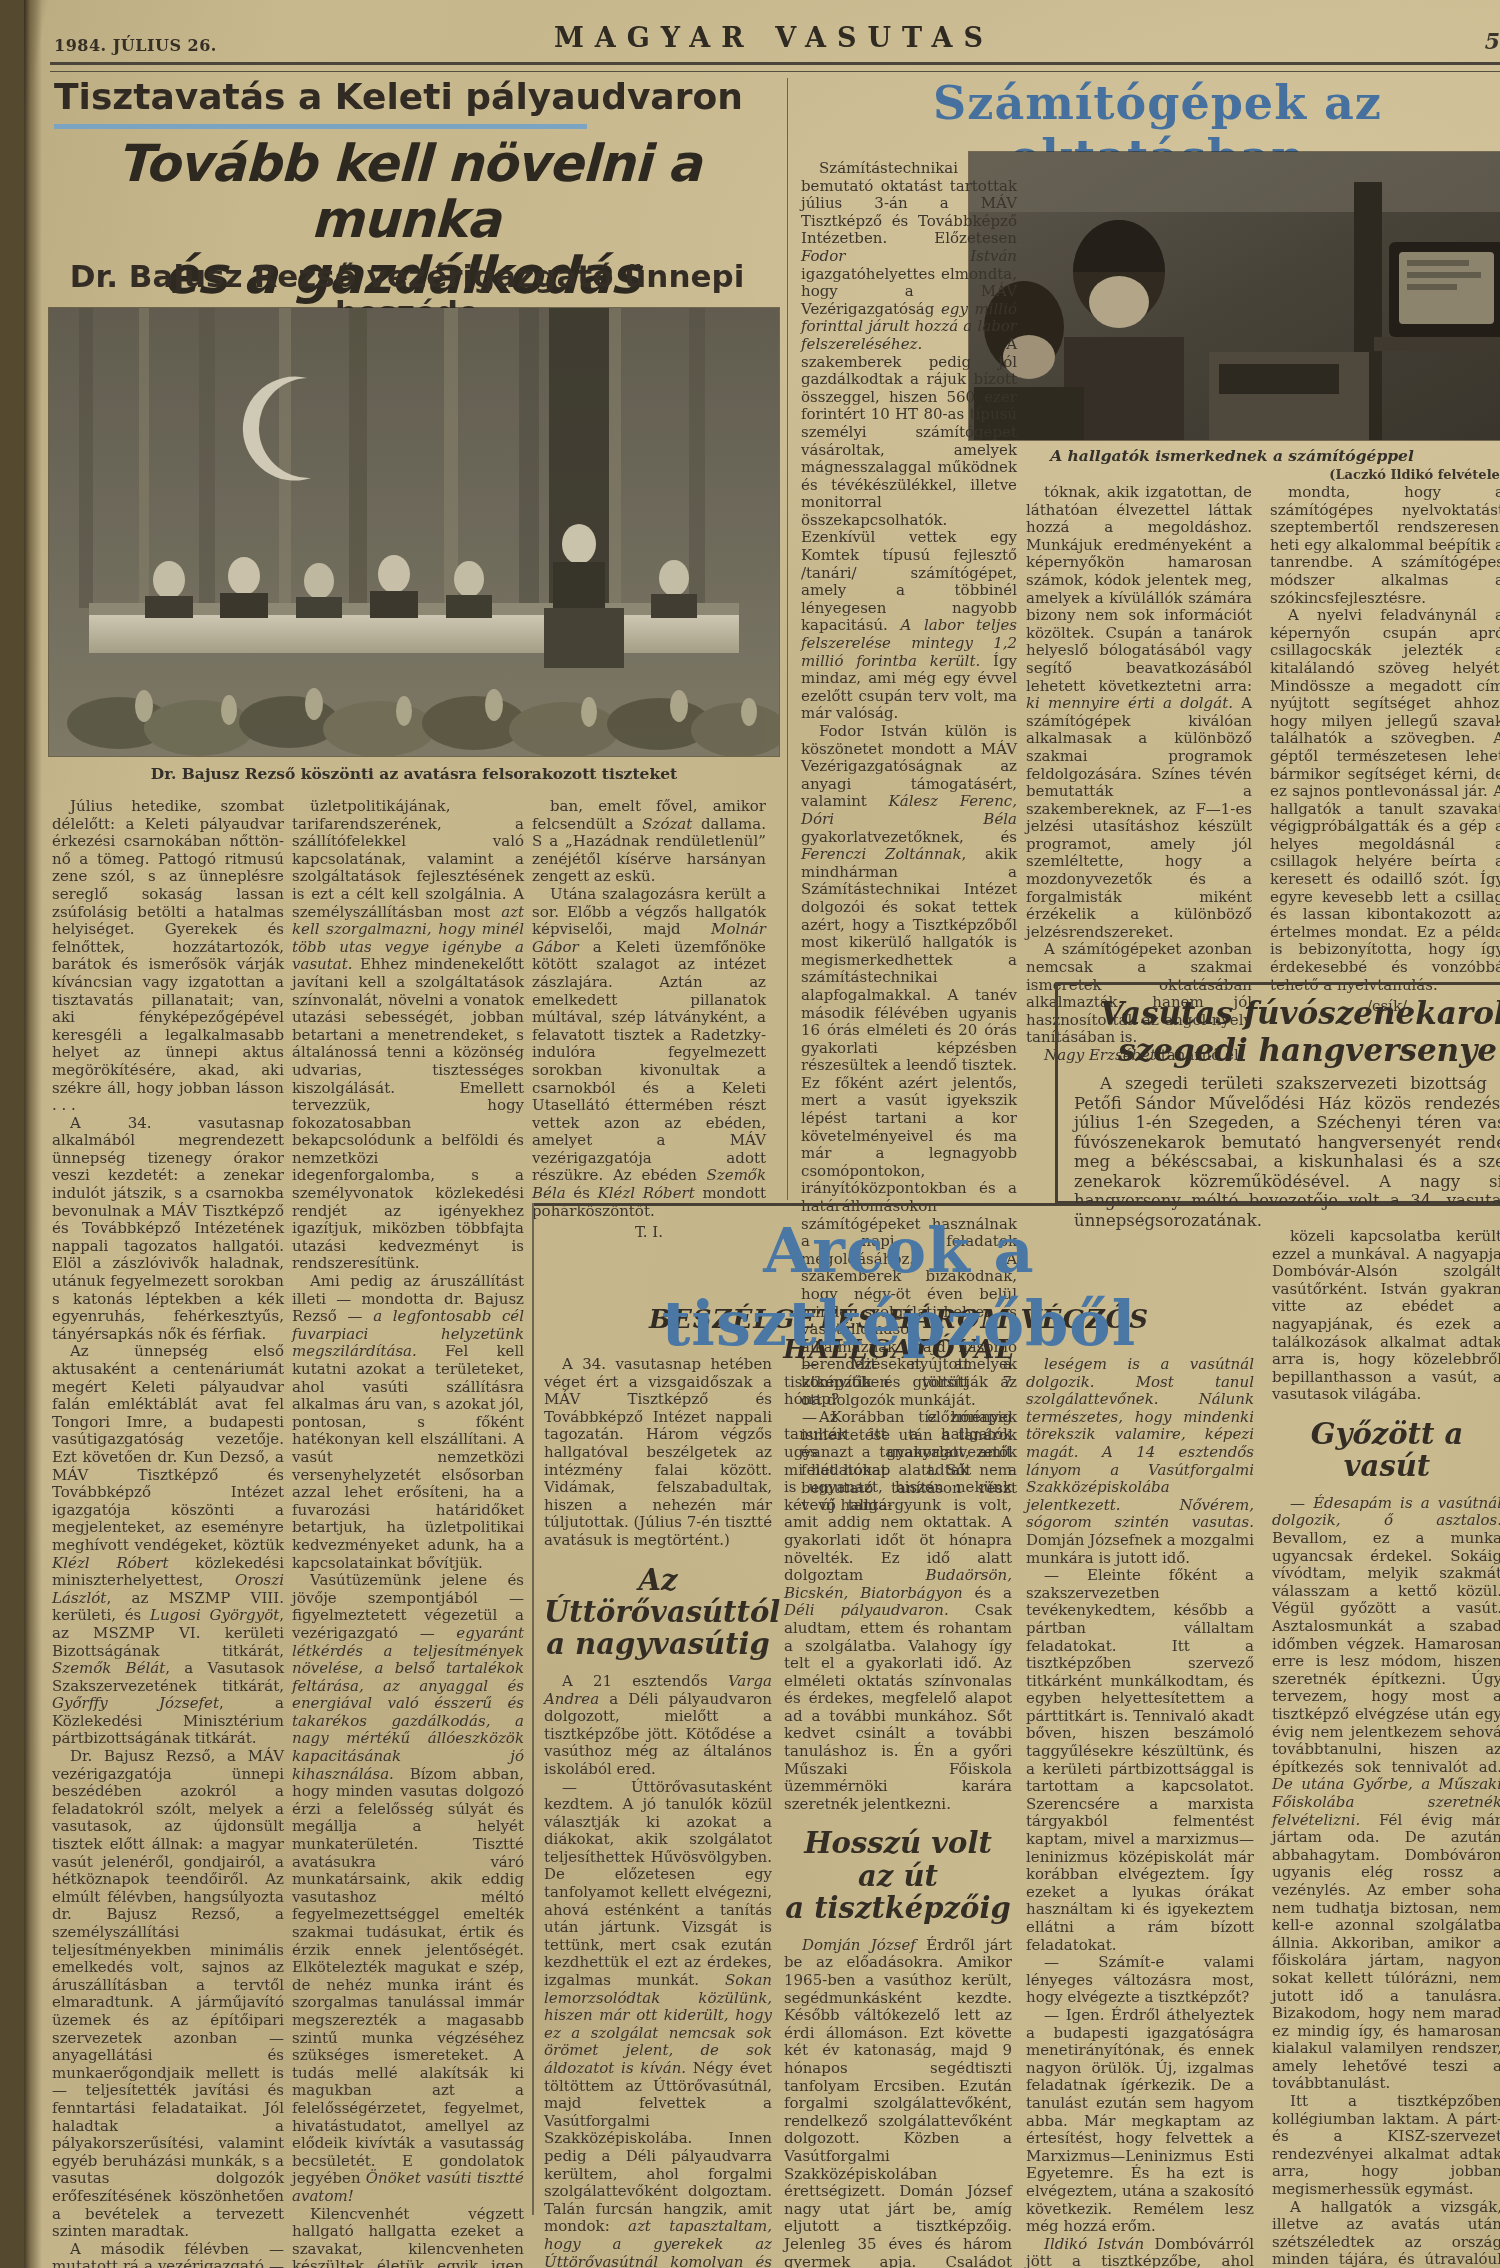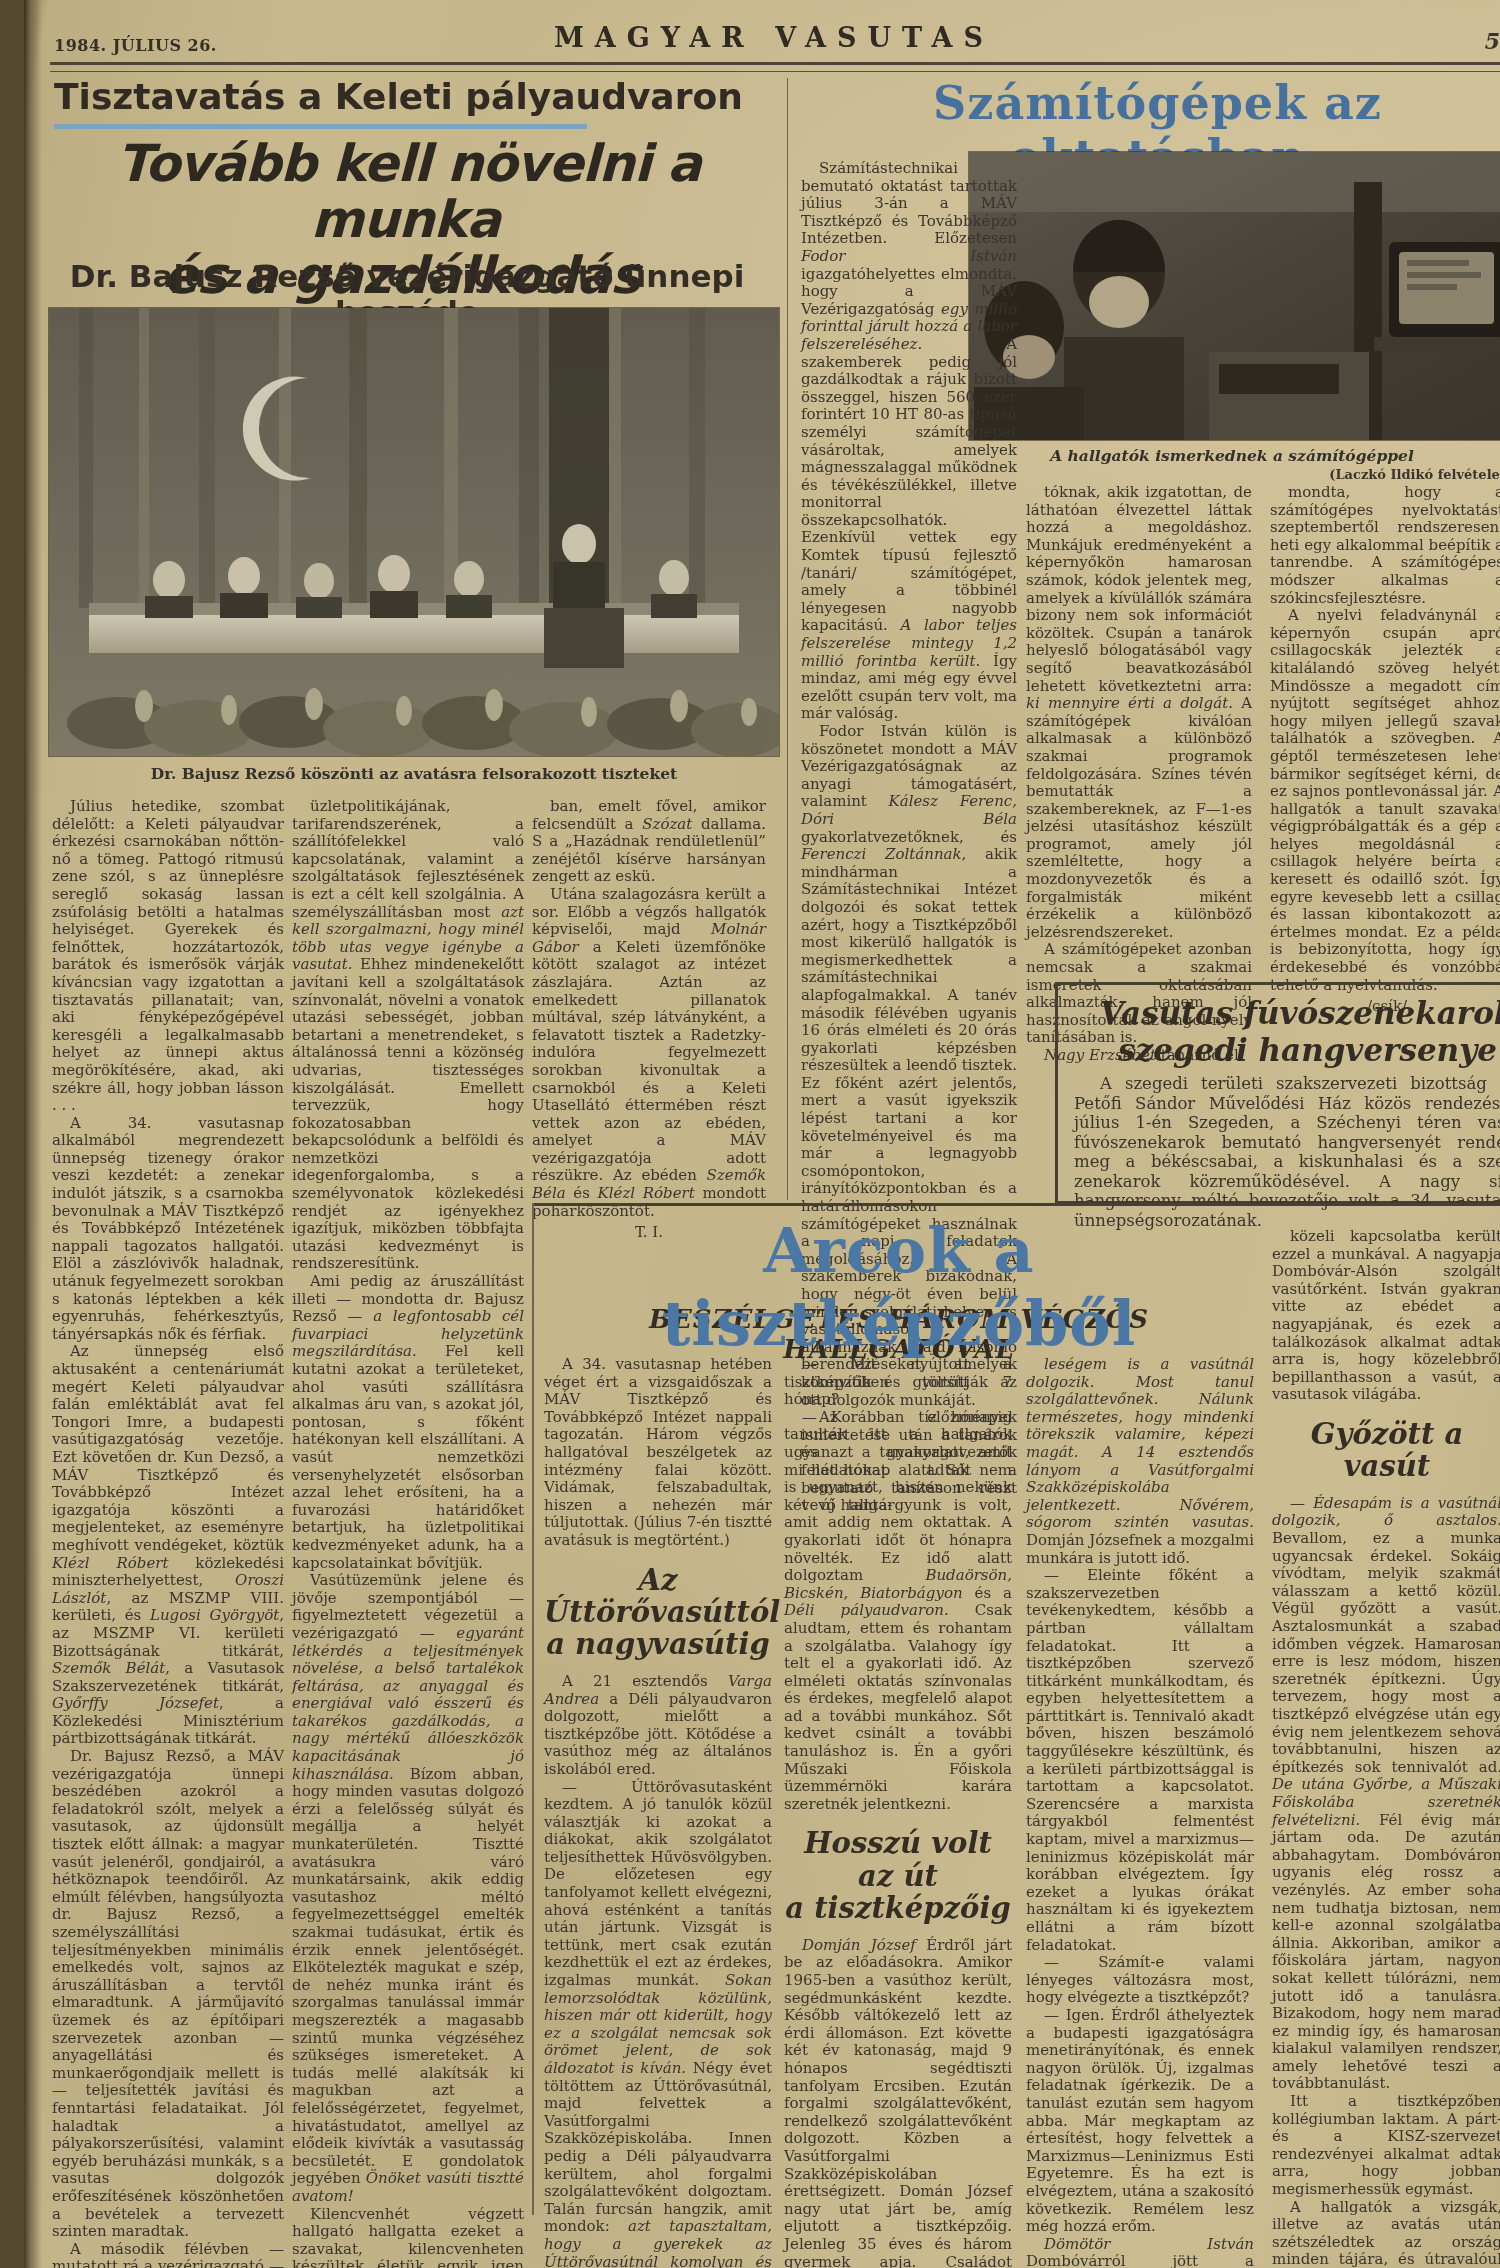--- a/index.html
+++ b/index.html
@@ -261,21 +261,21 @@
       <p class="para">— Mit nyújtott a tisztképzőben töltött 7 hónap?</p>
       <p class="para">— Korábban tíz hónapig tanulták itt a hallgatók ugyanazt a tananyagot, amit mi hét hónap alatt. Sőt nem is ugyanazt, hiszen nekünk két új tantárgyunk is volt, amit addig nem oktattak. A gyakorlati időt öt hónapra növelték. Ez idő alatt dolgoztam <i>Budaörsön, Bicskén, Biatorbágyon</i> és a <i>Déli pályaudvaron.</i> Csak aludtam, ettem és rohantam a szolgálatba. Valahogy így telt el a gyakorlati idő. Az elméleti oktatás színvonalas és érdekes, megfelelő alapot ad a további munkához. Sőt kedvet csinált a további tanuláshoz is. Én a győri Műszaki Főiskola üzemmérnöki karára szeretnék jelentkezni.</p>
       <h4 class="sub">Hosszú volt az út<br>a tisztképzőig</h4>
       <p class="para"><i>Domján József</i> Érdről járt be az előadásokra. Amikor 1965-ben a vasúthoz került, segédmunkásként kezdte. Később váltókezelő lett az érdi állomáson. Ezt követte két év katonaság, majd 9 hónapos segédtiszti tanfolyam Ercsiben. Ezután forgalmi szolgálattevőként, rendelkező szolgálattevőként dolgozott. Közben a Vasútforgalmi Szakközépiskolában érettségizett. Domán József nagy utat járt be, amíg eljutott a tisztképzőig. Jelenleg 35 éves és három gyermek apja. Családot eltartani, gyermeket nevelni és tanulni, nem könnyű feladat. Mégis, hogyan sikerült?</p>
     </div>
   <div class="col fa-c3">
       <p class="para"><i>leségem is a vasútnál dolgozik. Most tanul szolgálattevőnek. Nálunk természetes, hogy mindenki törekszik valamire, képezi magát. A 14 esztendős lányom a Vasútforgalmi Szakközépiskolába jelentkezett. Nővérem, sógorom szintén vasutas.</i> Domján Józsefnek a mozgalmi munkára is jutott idő.</p>
       <p class="para">— Eleinte főként a szakszervezetben tevékenykedtem, később a pártban vállaltam feladatokat. Itt a tisztképzőben szervező titkárként munkálkodtam, és egyben helyettesítettem a párttitkárt is. Tennivaló akadt bőven, hiszen beszámoló taggyűlésekre készültünk, és a kerületi pártbizottsággal is tartottam a kapcsolatot. Szerencsére a marxista tárgyakból felmentést kaptam, mivel a marxizmus—leninizmus középiskolát már korábban elvégeztem. Így ezeket a lyukas órákat használtam ki és igyekeztem ellátni a rám bízott feladatokat.</p>
       <p class="para">— Számít-e valami lényeges változásra most, hogy elvégezte a tisztképzőt?</p>
       <p class="para">— Igen. Érdről áthelyeztek a budapesti igazgatóságra menetirányítónak, és ennek nagyon örülök. Új, izgalmas feladatnak ígérkezik. De a tanulást ezután sem hagyom abba. Már megkaptam az értesítést, hogy felvettek a Marxizmus—Leninizmus Esti Egyetemre. És ha ezt is elvégeztem, utána a szakosító következik. Remélem lesz még hozzá erőm.</p>
-      <p class="para"><i>Dömötör István</i> Dombóvárról jött a tisztképzőbe, ahol rendelkező forgalmi szolgálattevő volt. A szakközépiskola elvégzése után a vasúthoz ment dolgozni. Már gyermekkorában</p>
+      <p class="para"><i>Ildikó István</i> Dombóvárról jött a tisztképzőbe, ahol rendelkező forgalmi szolgálattevő volt. A szakközépiskola elvégzése után a vasúthoz ment dolgozni. Már gyermekkorában</p>
     </div>
   <div class="col fa-c4">
       <p class="para">közeli kapcsolatba került ezzel a munkával. A nagyapja Dombóvár-Alsón szolgált vasútőrként. István gyakran vitte az ebédet a nagyapjának, és ezek a találkozások alkalmat adtak arra is, hogy közelebbről bepillanthasson a vasút, a vasutasok világába.</p>
       <h4 class="sub">Győzött a vasút</h4>
       <p class="para">— <i>Édesapám is a vasútnál dolgozik, ő asztalos.</i> Bevallom, ez a munka ugyancsak érdekel. Sokáig vívódtam, melyik szakmát válasszam a kettő közül. Végül győzött a vasút. Asztalosmunkát a szabad időmben végzek. Hamarosan erre is lesz módom, hiszen szeretnék építkezni. Úgy tervezem, hogy most a tisztképző elvégzése után egy évig nem jelentkezem sehová továbbtanulni, hiszen az építkezés sok tennivalót ad. <i>De utána Győrbe, a Műszaki Főiskolába szeretnék felvételizni.</i> Fél évig már jártam oda. De azután abbahagytam. Dombóváron ugyanis elég rossz a vezénylés. Az ember soha nem tudhatja biztosan, nem kell-e azonnal szolgálatba állnia. Akkoriban, amikor a főiskolára jártam, nagyon sokat kellett túlórázni, nem jutott idő a tanulásra. Bizakodom, hogy nem marad ez mindig így, és hamarosan kialakul valamilyen rendszer, amely lehetővé teszi a továbbtanulást.</p>
       <p class="para">Itt a tisztképzőben kollégiumban laktam. A párt- és a KISZ-szervezet rendezvényei alkalmat adtak arra, hogy jobban megismerhessük egymást.</p>
       <p class="para">A hallgatók a vizsgák, illetve az avatás után szétszéledtek az ország minden tájára, és útravalóul magukkal vitték mindazt, amit az intézet adott számukra hét hónap alatt.</p>
     </div>
 </div>
 

